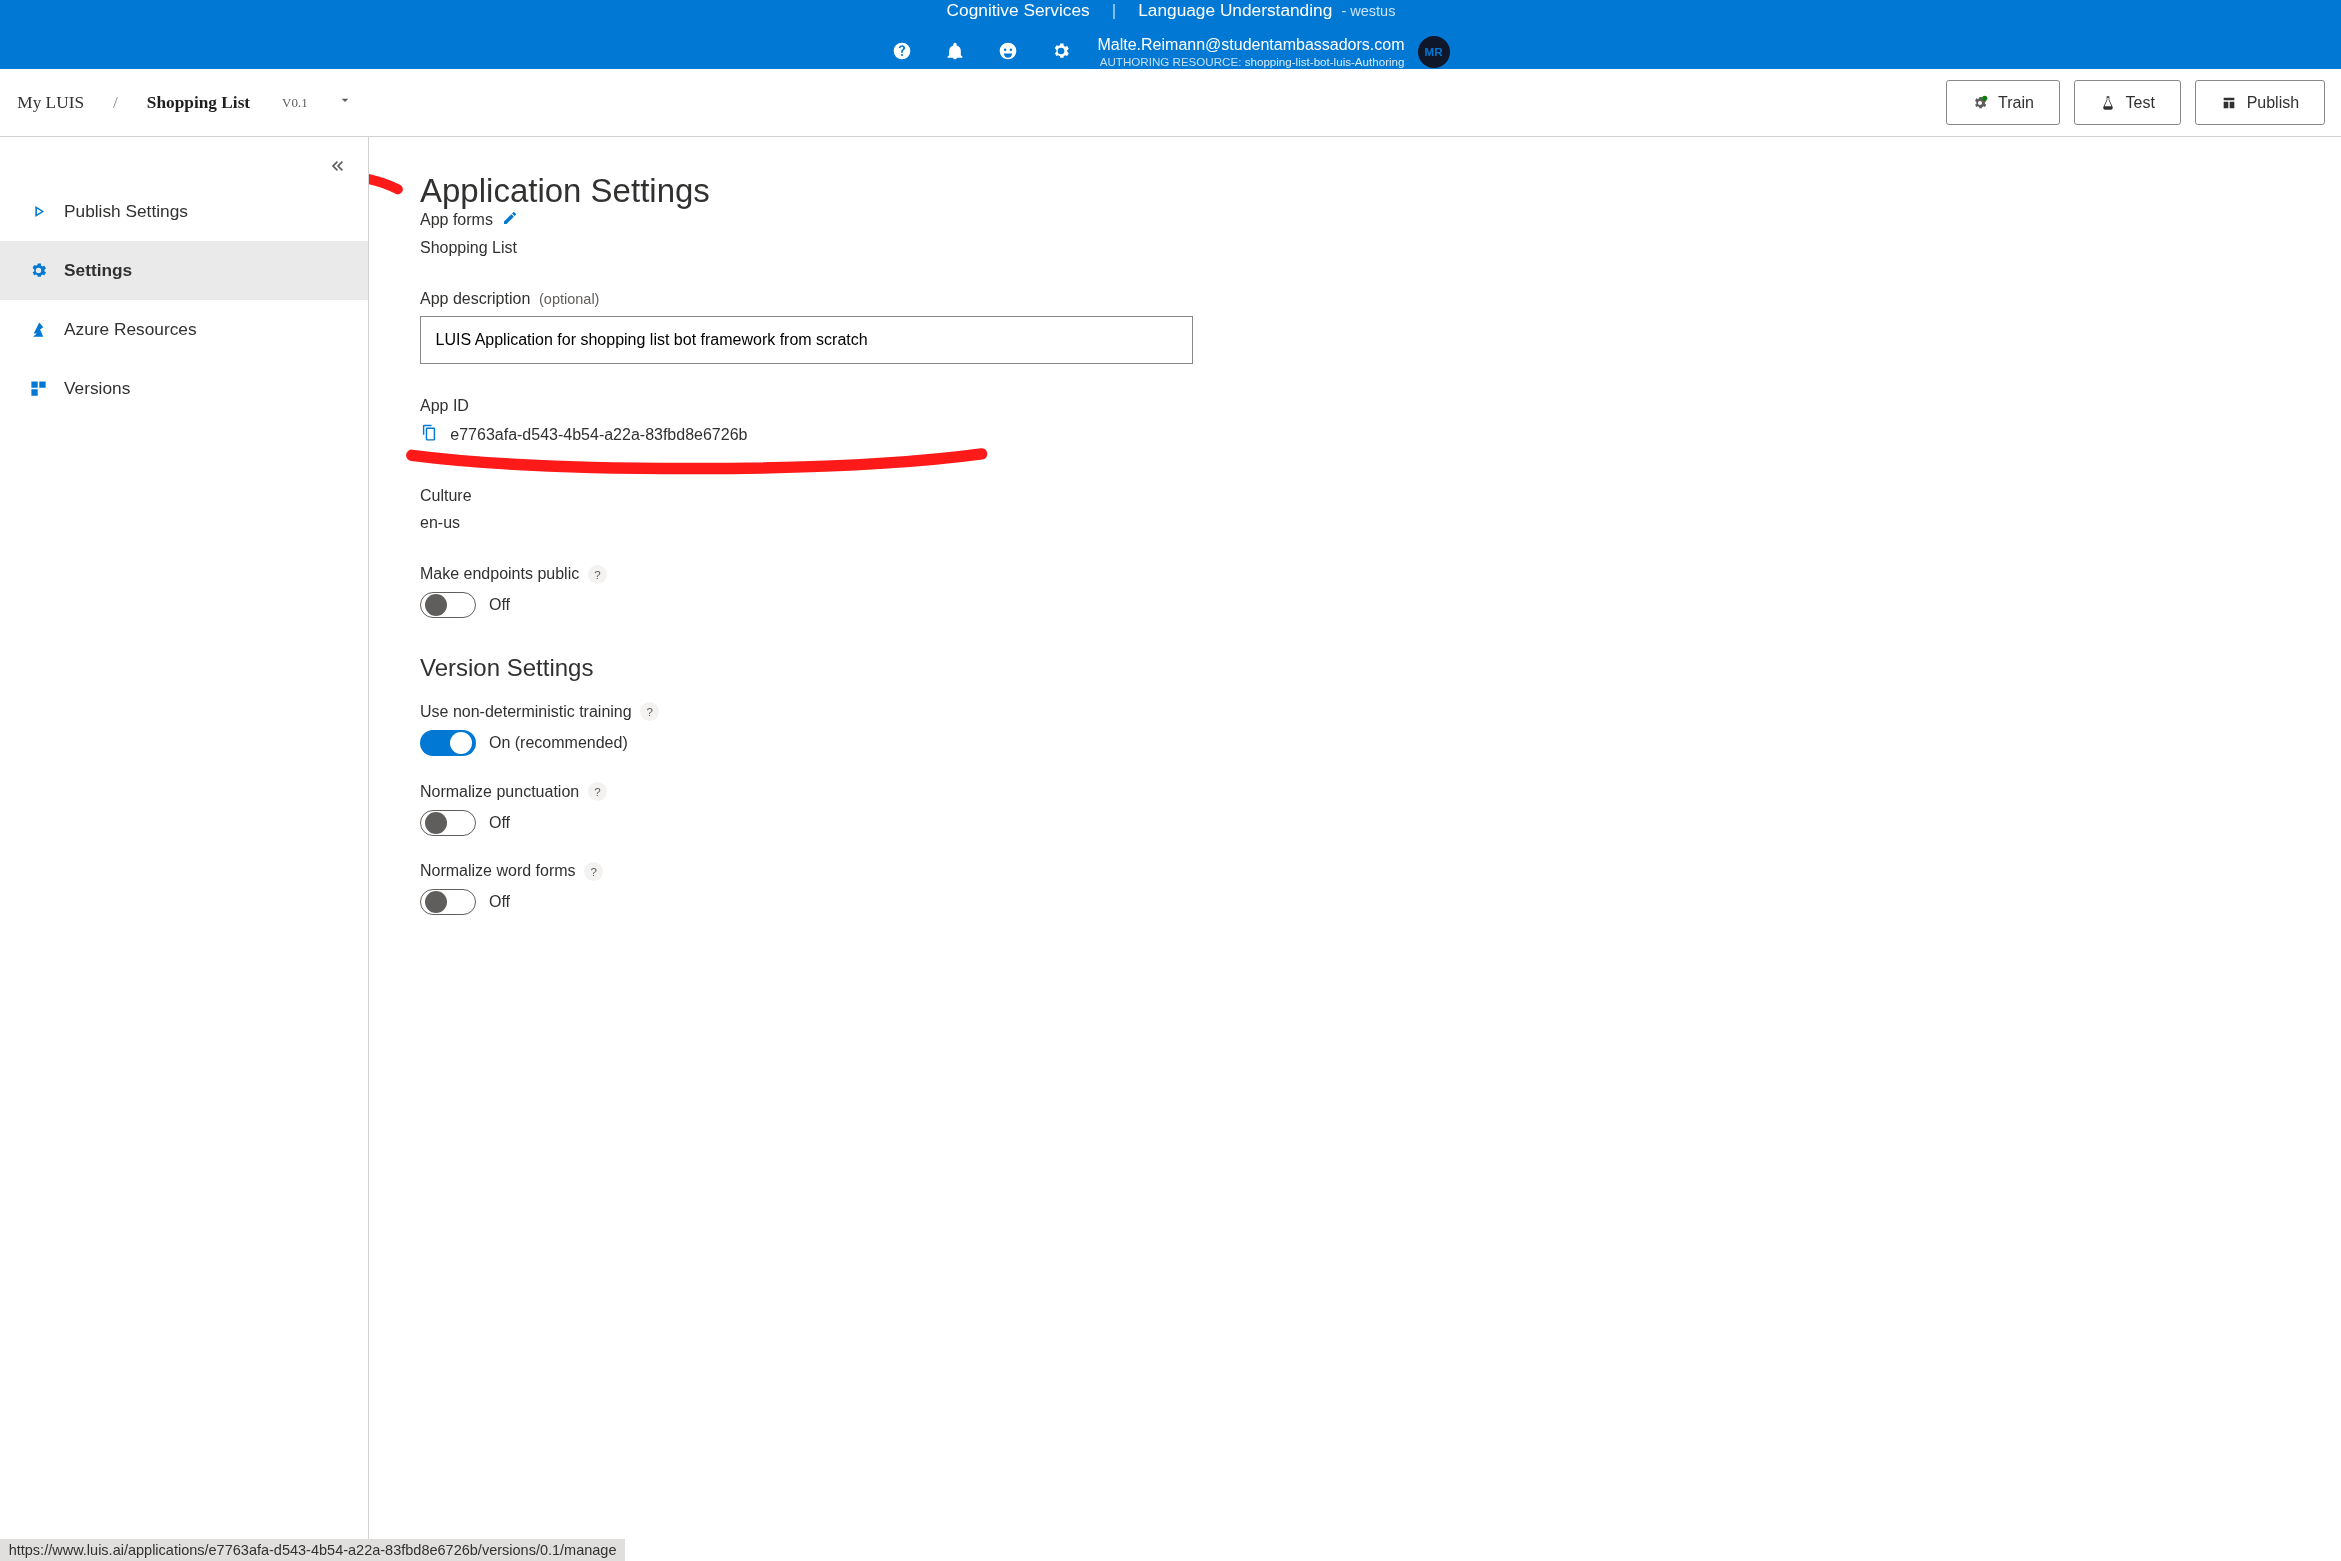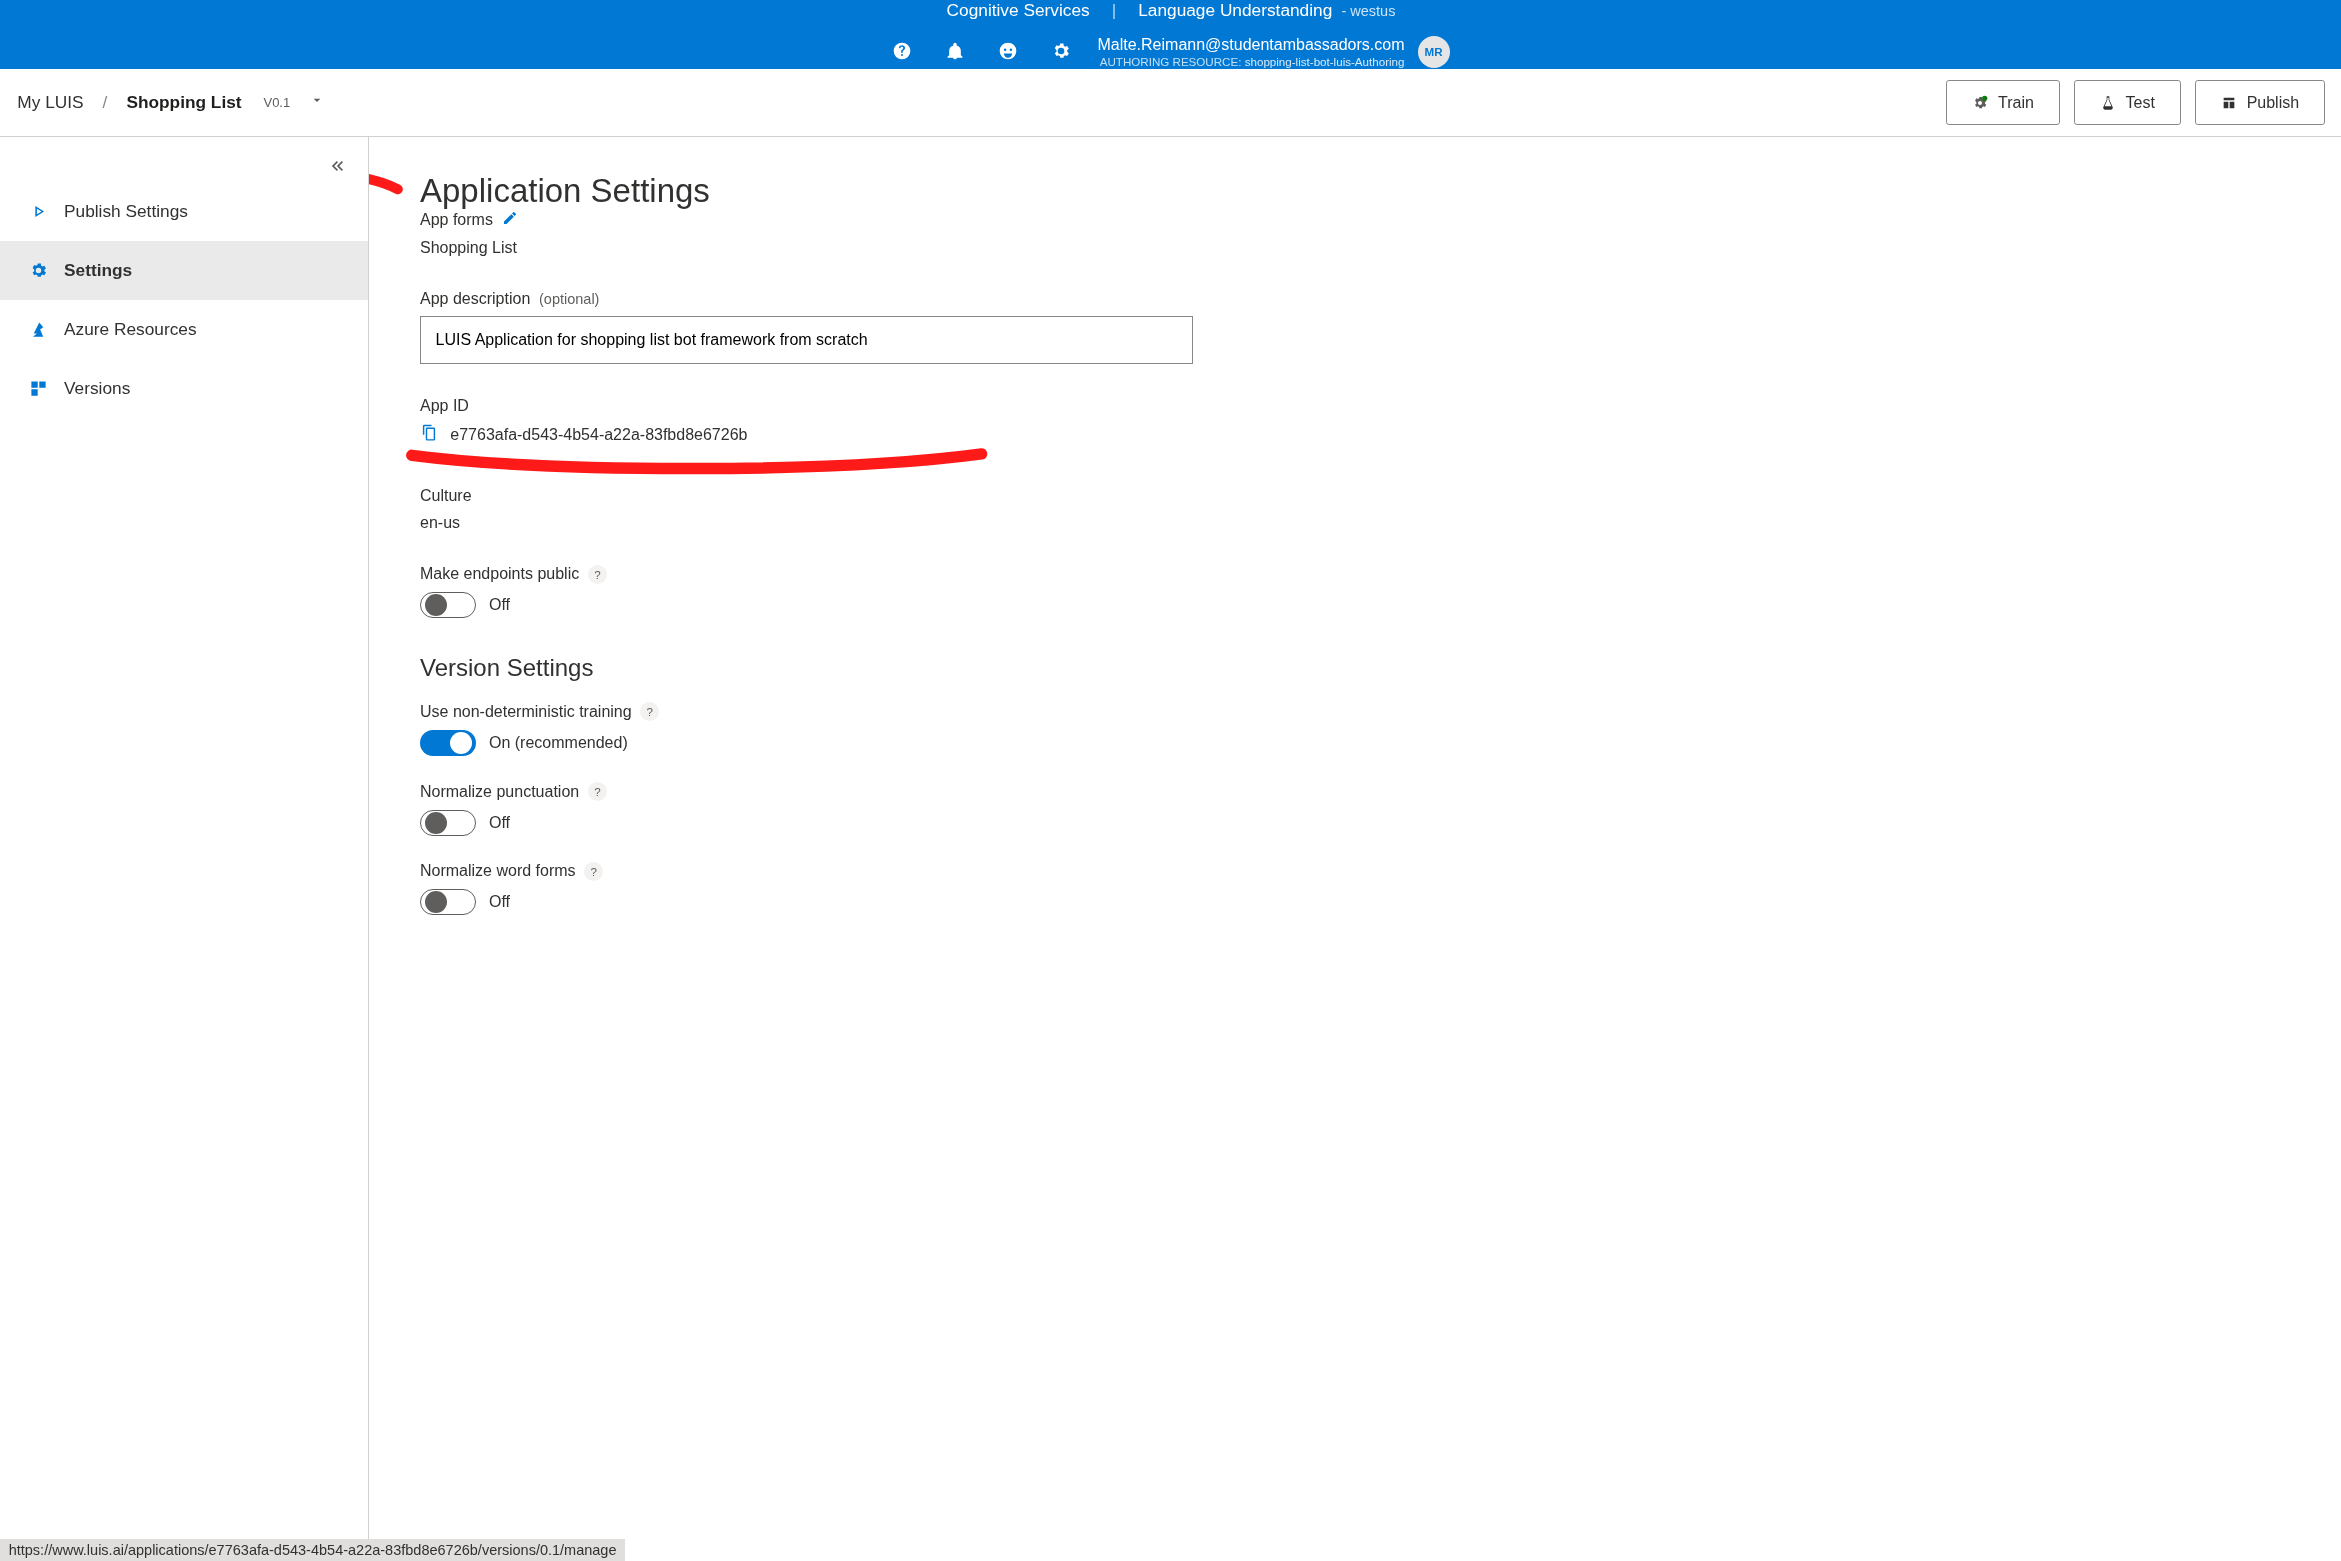--- a/index.html
+++ b/index.html
@@ -42,33 +42,33 @@
   .top-right { display:flex; align-items:center; gap: 26px; }
   .top-icons { display:flex; align-items:center; gap: 33px; }
   .top-icons svg { width: 20px; height: 20px; fill: #fff; }
   .user-block { display:flex; align-items:center; gap: 13px; text-align:right; }
   .user-lines { display:flex; flex-direction:column; align-items:flex-end; line-height:1.25; }
   .user-lines .email { font-size: 16px; }
   .user-lines .resource { font-size: 11.6px; opacity:.85;}
   .user-lines .resource .lbl { opacity:.9; }
   .avatar-badge {
     width: 32px; height: 32px; border-radius: 50%;
-    background: #e5e5e5; color: var(--azure-blue);
+    background: #0f172a; color: var(--azure-blue);
     font-size: 11.6px; font-weight:600;
     display:flex; align-items:center; justify-content:center;
   }
 
   
   .sub-header {
     height: 68px;
     border-bottom: 0.7px solid var(--border);
     display:flex; align-items:center; justify-content:space-between;
     padding: 0 17.3px 0 17.3px;
   }
-  .breadcrumb { font-size: 17.3px; display:flex; align-items:center; gap: 19px; }
+  .breadcrumb { font-size: 17.3px; display:flex; align-items:center; gap: 29px; font-family: Liberation Serif, serif; }
   .breadcrumb .root { color: #323130; }
   .breadcrumb .sep { color: #8a8886; }
   .breadcrumb .current { font-weight:600; color:#201f1e; }
   .breadcrumb .version { font-size: 13px; color:#605e5c; margin-left: 2.9px;}
   .breadcrumb .chev { color:#605e5c; }
   .breadcrumb .chev svg{ width:16px; height:16px; fill:#605e5c;}
 
   .nav-actions { display:flex; align-items:center; gap: 33px; }
   .nav-tabs { display:flex; align-items:stretch; gap: 5.8px; height: 68px; }
   .nav-tab {

